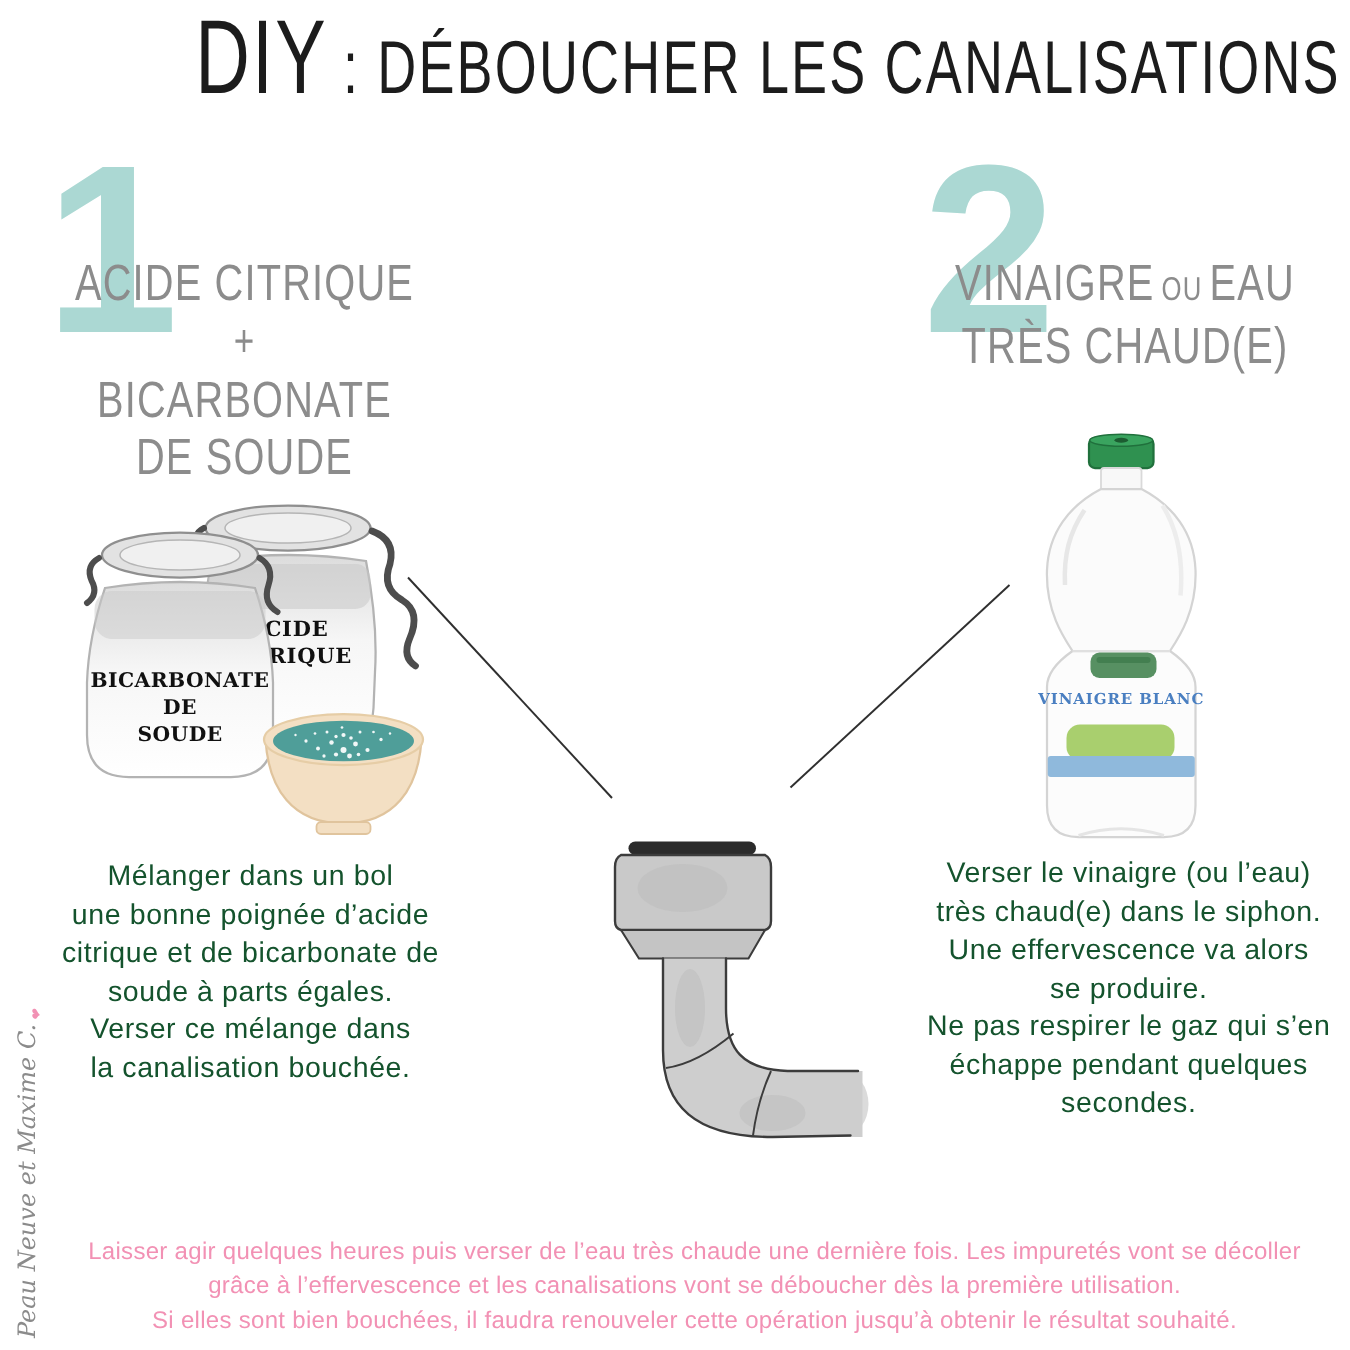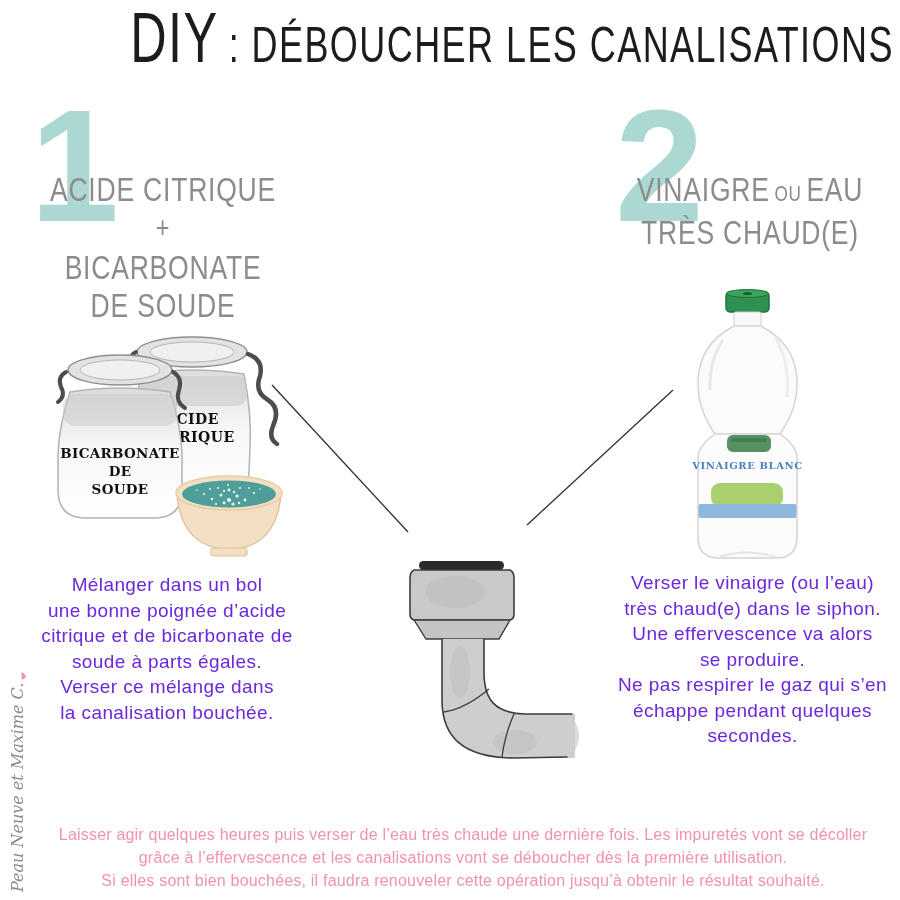--- a/index.html
+++ b/index.html
@@ -31,21 +31,21 @@
     transform:scaleX(0.78);letter-spacing:1px;
   }
   #heading1{left:18px;top:170px;width:290px;transform-origin:145px 0;}
   #heading2{left:600px;top:170px;width:300px;transform-origin:150px 0;}
   .h-line{font-size:34px;line-height:38px;white-space:nowrap;}
   .h-plus{font-size:30px;line-height:40px;}
   .h-small{font-size:22px;margin:0 6px;}
 
   
   .desc{
-    color:#6d28d9;font-size:19px;line-height:25.5px;text-align:center;
+    color:#14532d;font-size:19px;line-height:25.5px;text-align:center;
     white-space:pre-line;letter-spacing:0.4px;z-index:2;
   }
   #desc1{left:7px;top:572px;width:320px;}
   #desc2{left:595px;top:570px;width:315px;}
 
   
   .footer{
     left:10px;top:810px;width:880px;text-align:center;color:#f291b4;
     font-size:16px;line-height:23px;white-space:pre-line;letter-spacing:0.2px;
   }

